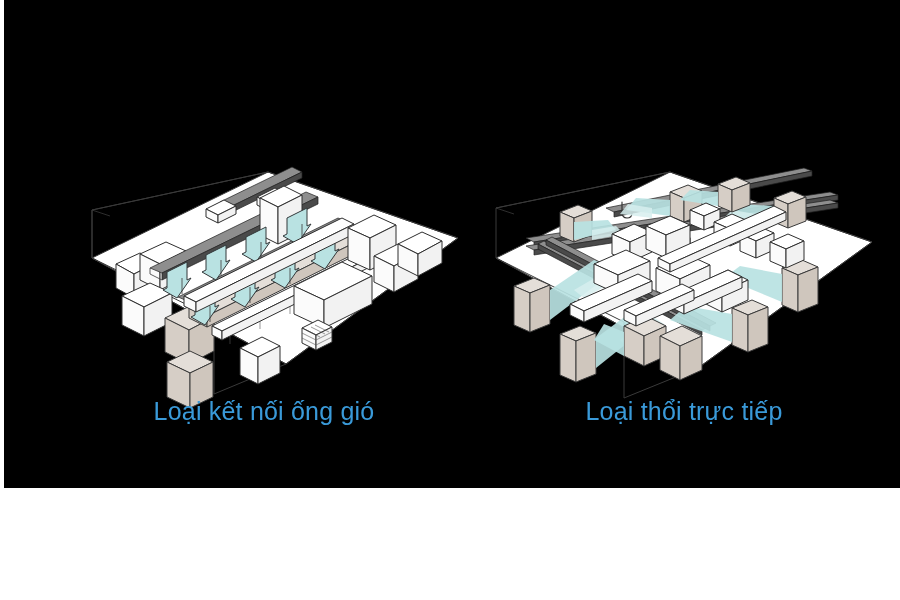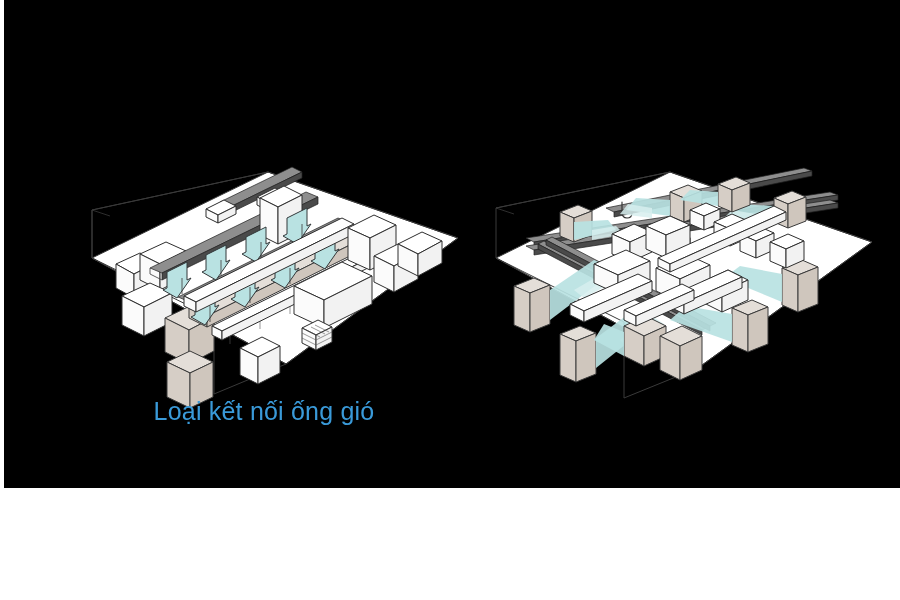--- a/index.html
+++ b/index.html
@@ -383,14 +383,15 @@
       </g>
       <g>
         <path class="box-t" d="M150 160 L208 134 L220 140 L162 166 Z"></path>
         <path class="box-l" d="M150 160 L162 166 L162 176 L150 170 Z"></path>
         <path class="box-r" d="M162 166 L220 140 L220 150 L162 176 Z"></path>
       </g>
 
     </svg>
   </div>
 
+  <div class="caption caption-right">Loại thổi trực tiếp</div>
 
 </div>
 
 </body></html>

